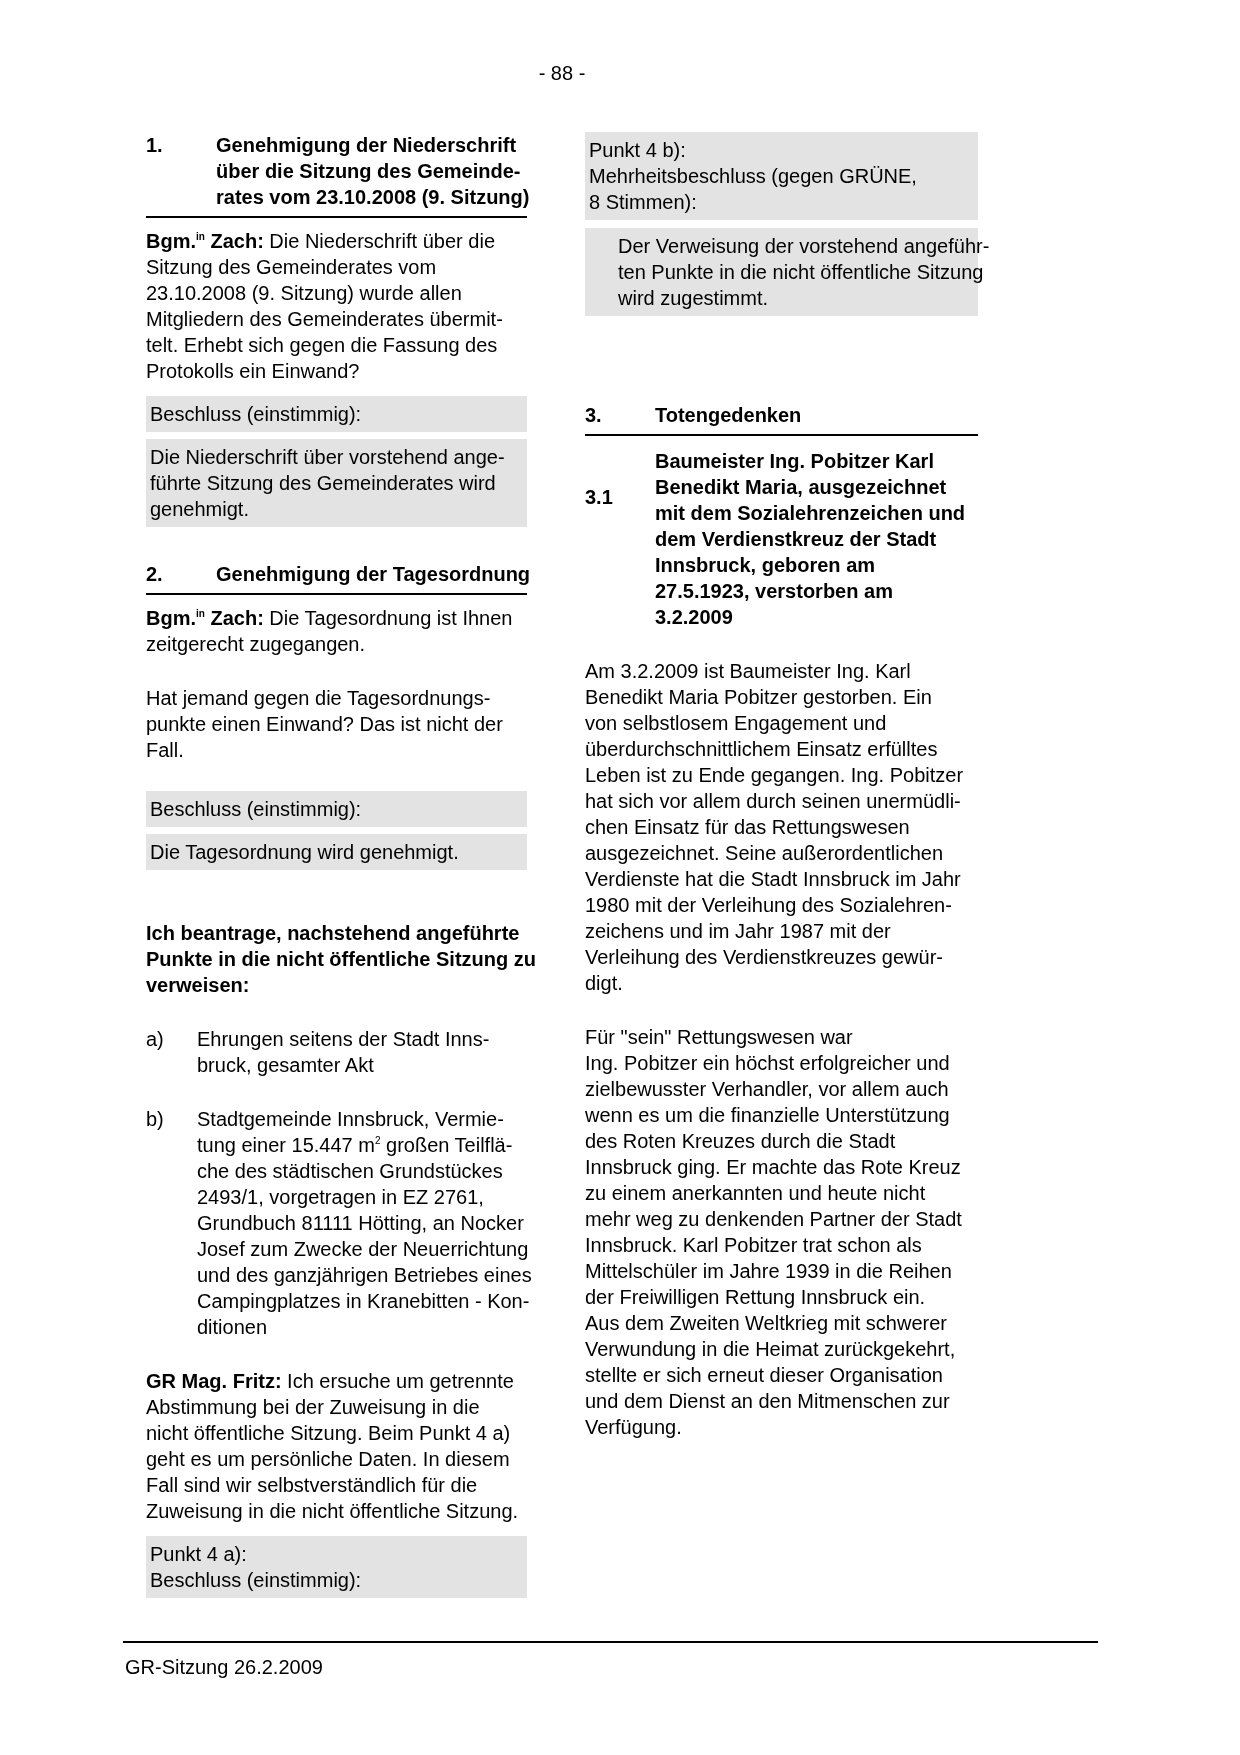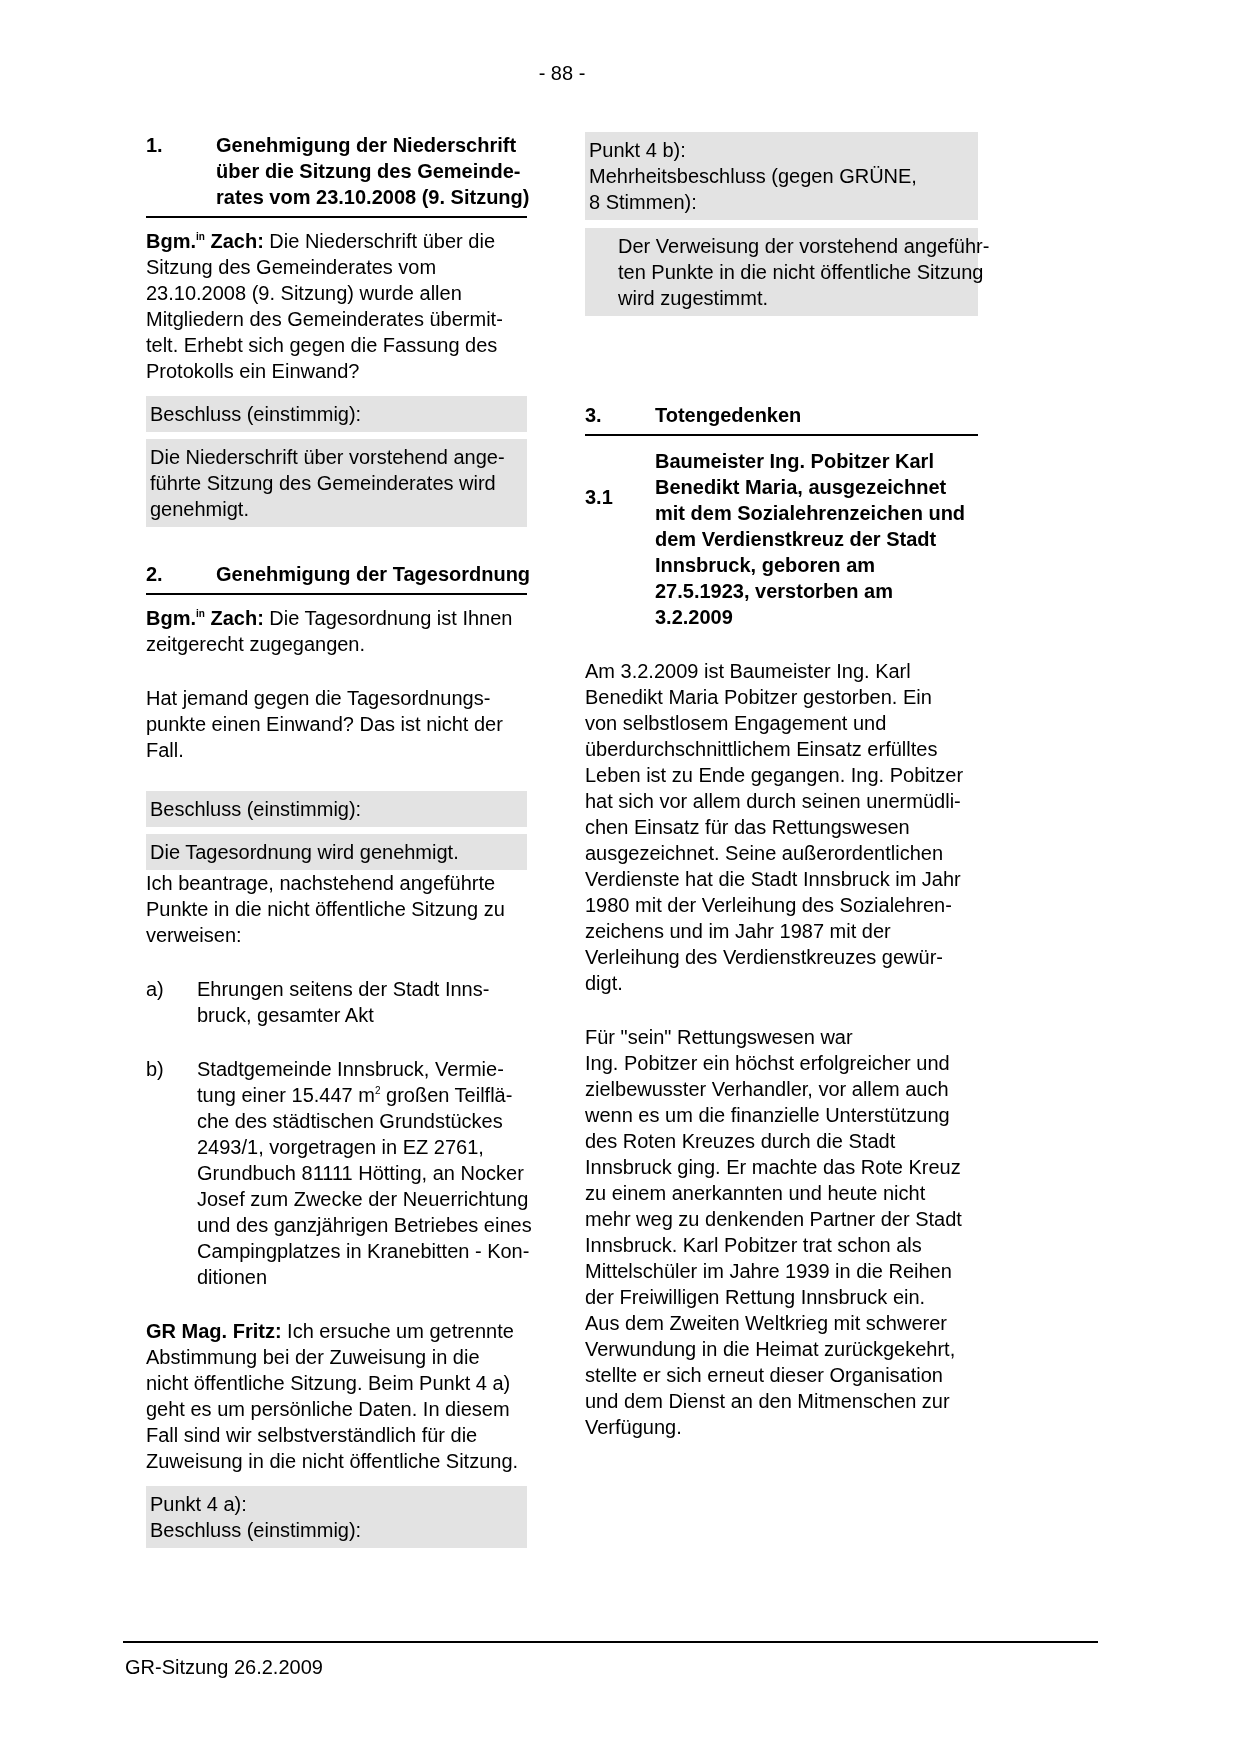--- a/index.html
+++ b/index.html
@@ -49,21 +49,21 @@
   }
   .list-item{display:flex;}
   .list-item .lnum{width:51px;flex:none;}
   .underline-line{text-decoration:underline;}
   .mt10{margin-top:10px;}
   .mt7{margin-top:7px;}
   .mt8{margin-top:8px;padding-left:33px;}
   .mt12{margin-top:12px;}
   .mt13{margin-top:28px;}
   .mt34{margin-top:34px;}
-  .mt50{}
+  .mt50{margin-top:50px;font-weight:bold;}
   .mt86{margin-top:86px;}
   .footer-line{
     position:absolute;
     left:123px;top:1641px;
     width:975px;height:2px;
     background:#000;
   }
   .footer-text{
     position:absolute;
     left:125px;top:1654px;

